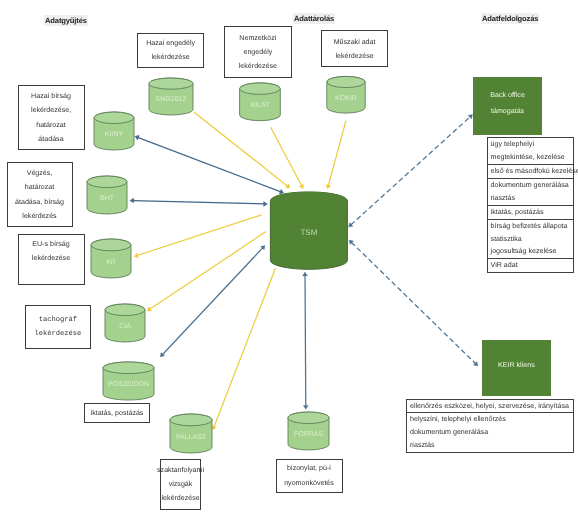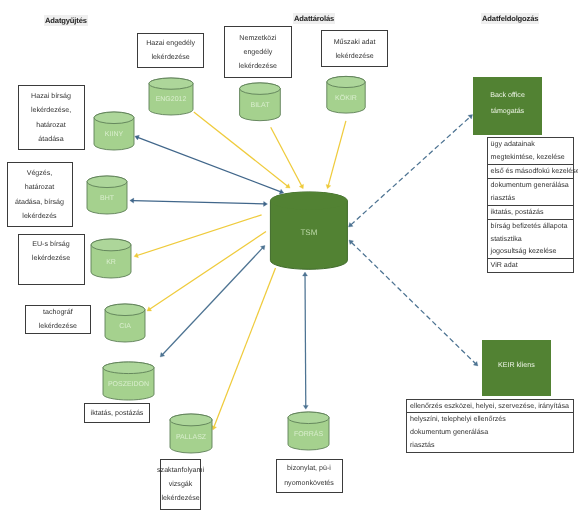--- a/index.html
+++ b/index.html
@@ -160,21 +160,21 @@
         <div>átadása, bírság</div>
         <div>lekérdezés</div>
       </div>
     </div>
     <div class="tbox" style="left: 17.5px; top: 234px; width: 67px; height: 51px; align-items: flex-start; padding-top: 2px;">
       <div>
         <div>EU-s bírság</div>
         <div>lekérdezése</div>
       </div>
     </div>
-    <div class="tbox" style="left: 24.8px; top: 304.6px; width: 66.1px; height: 29px;">
+    <div class="tbox" style="left: 24.8px; top: 304.6px; width: 66.1px; height: 44px; font-family: Liberation Mono, monospace;">
       <div>
         <div>tachográf</div>
         <div>lekérdezése</div>
       </div>
     </div>
     <div class="tbox" style="left: 84px; top: 403px; width: 66px; height: 20px;">
       <div>
         <div>iktatás, postázás</div>
       </div>
     </div>
@@ -216,21 +216,21 @@
       </div>
     </div>
     <div class="gbox" style="left: 472.8px; top: 76.5px; width: 69.6px; height: 58.9px; background: rgb(82, 130, 51);">
       <div>
         <div>Back office</div>
         <div>támogatás</div>
       </div>
     </div>
     <div class="tbl" style="left: 486.6px; top: 137.2px; width: 87.2px;">
       <div class="row">
-        <div>ügy adatainak</div>
+        <div>ügy telephelyi</div>
         <div>megtekintése, kezelése</div>
       </div>
       <div class="row">
         <div>első és másodfokú kezelése</div>
       </div>
       <div class="row">
         <div>dokumentum generálása</div>
         <div>riasztás</div>
       </div>
       <div class="row">

